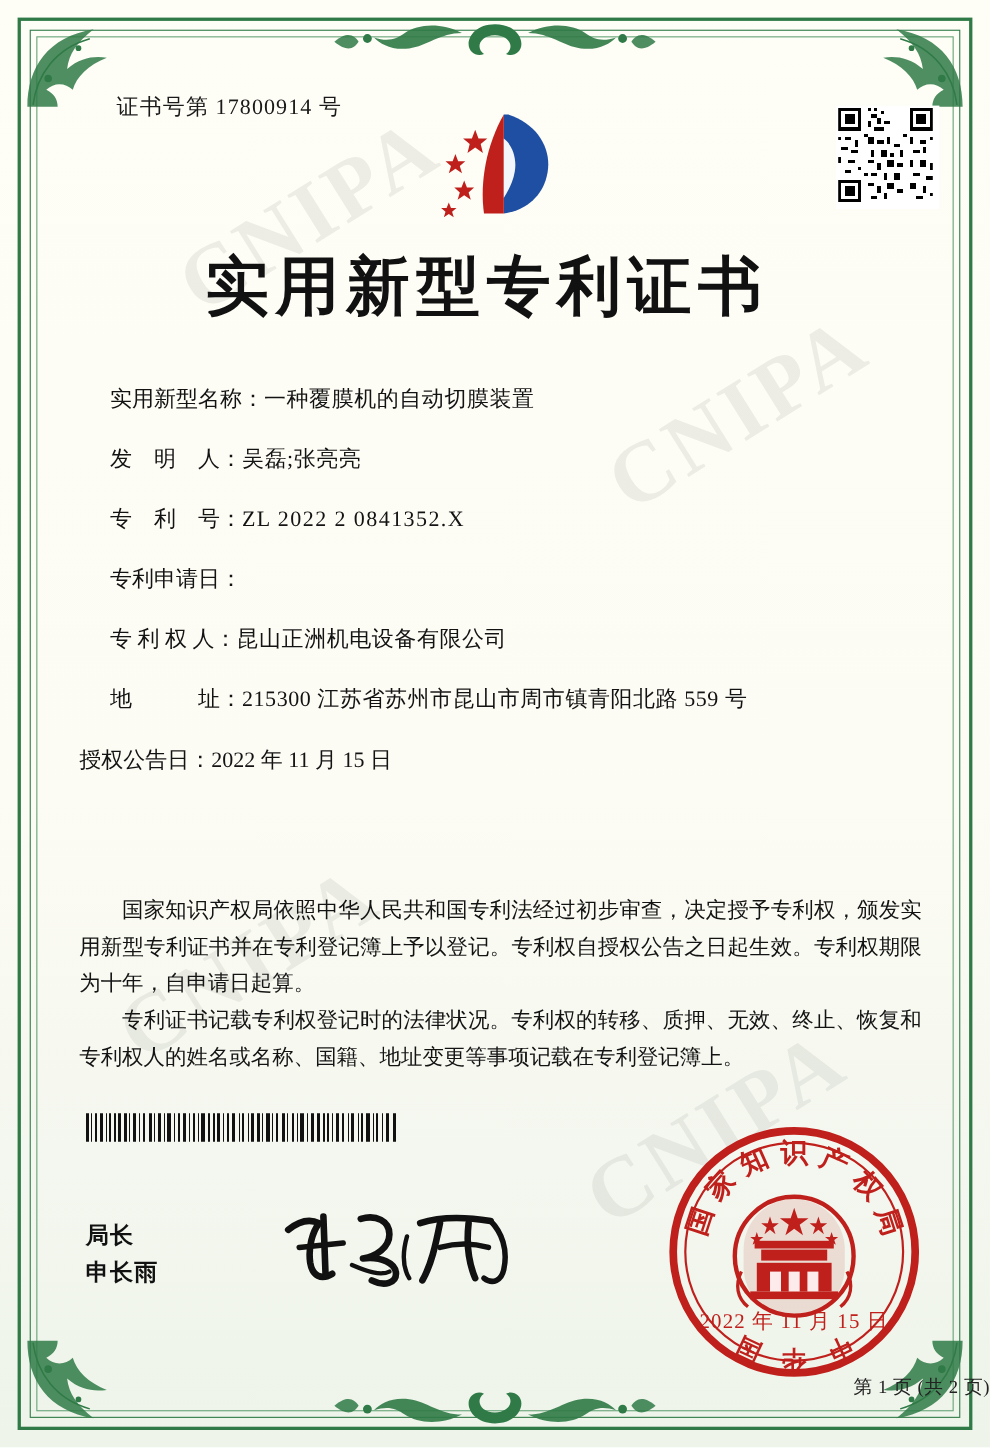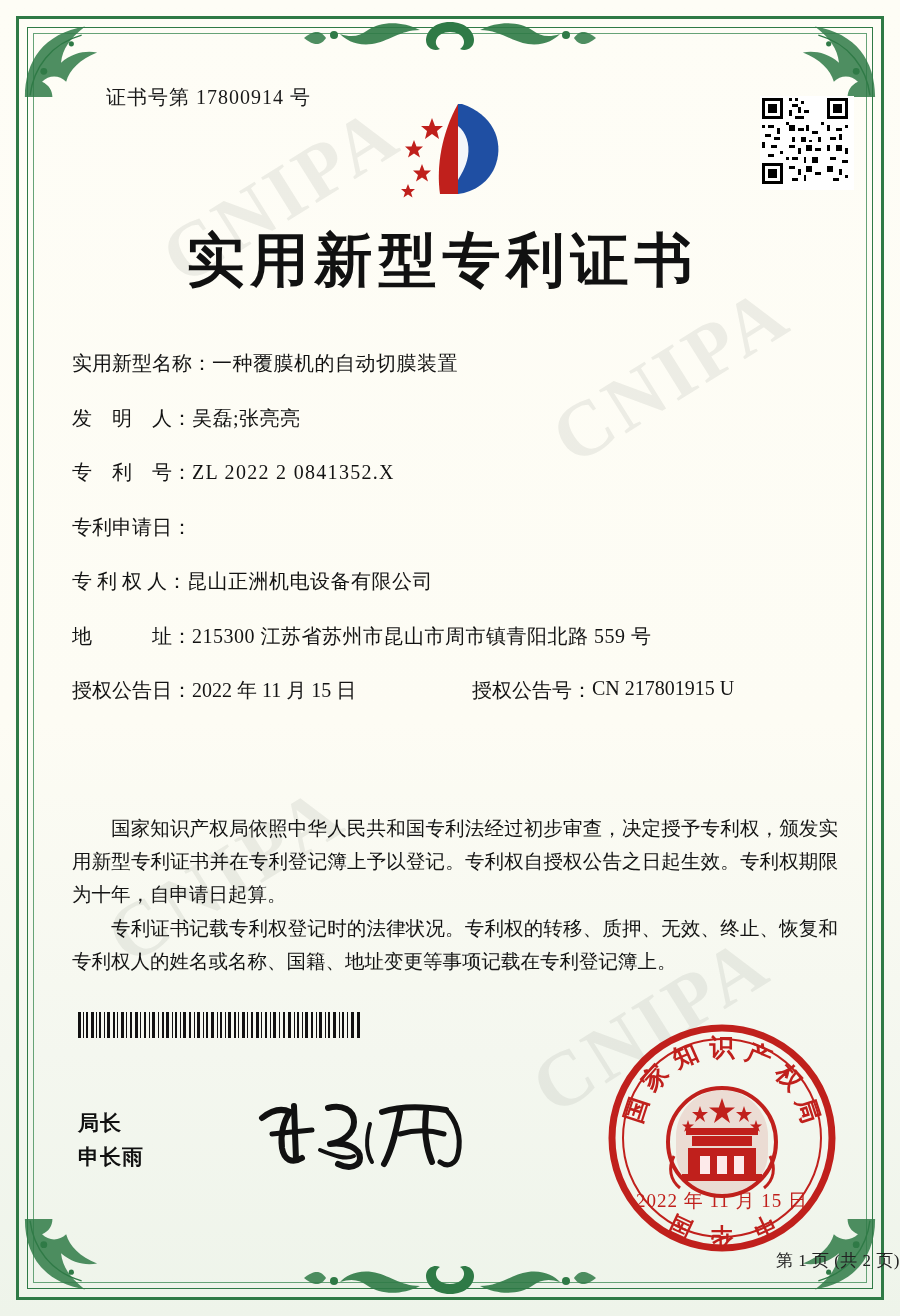--- a/index.html
+++ b/index.html
@@ -129,20 +129,21 @@
     align-items: baseline;
     margin-bottom: 28.5px;
     font-size: 20px;
     color: #131313;
     line-height: 1.3;
   }
   .row .label {
     white-space: pre;
     flex: 0 0 auto;
     letter-spacing: 0px;
+    margin-left: 28px;
   }
   .row .value {
     flex: 1 1 auto;
     letter-spacing: 0.5px;
   }
   .row .value.mono {
     font-family: "Liberation Serif", serif;
     letter-spacing: 1.3px;
   }
   .row-split {
@@ -413,24 +414,20 @@
     </div>
     <div class="row">
       <span class="label">地　　　址：</span>
       <span class="value">215300 江苏省苏州市昆山市周市镇青阳北路 559 号</span>
     </div>
     <div class="row-split">
       <span class="left">
         <span class="label">授权公告日：</span>
         <span class="value">2022 年 11 月 15 日</span>
       </span>
-      <span class="right">
-        <span class="label">授权公告号：</span>
-        <span class="value">CN 217801915 U</span>
-      </span>
     </div>
   </div>
 
   <div class="paras">
     <p>国家知识产权局依照中华人民共和国专利法经过初步审查，决定授予专利权，颁发实用新型专利证书并在专利登记簿上予以登记。专利权自授权公告之日起生效。专利权期限为十年，自申请日起算。</p>
     <p>专利证书记载专利权登记时的法律状况。专利权的转移、质押、无效、终止、恢复和专利权人的姓名或名称、国籍、地址变更等事项记载在专利登记簿上。</p>
   </div>
 
   <div class="barcode">
     <svg viewBox="0 0 282 26" shape-rendering="crispEdges">

